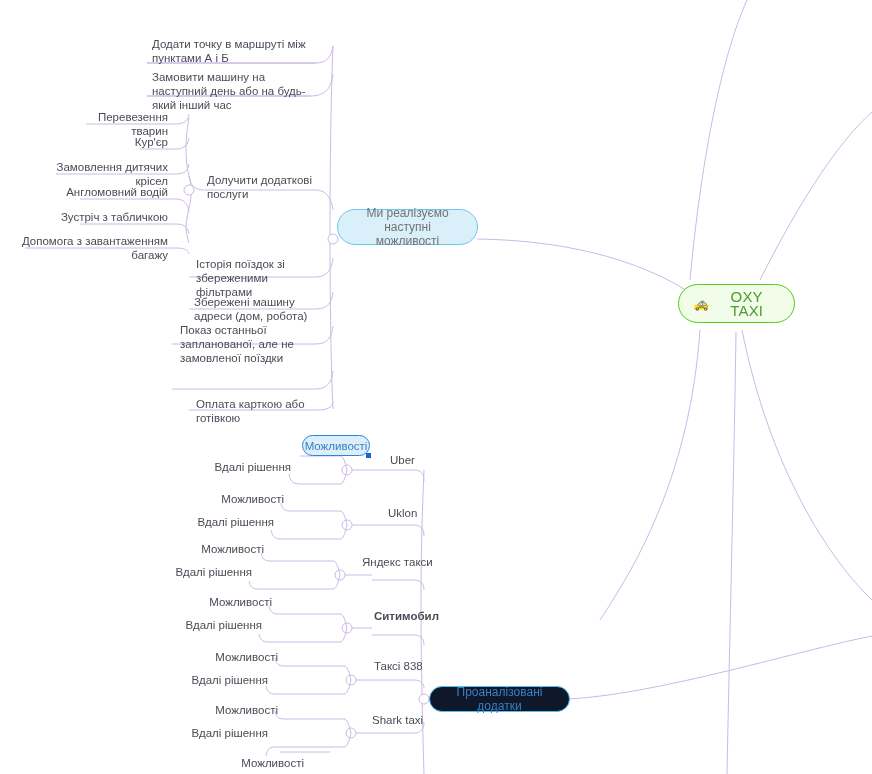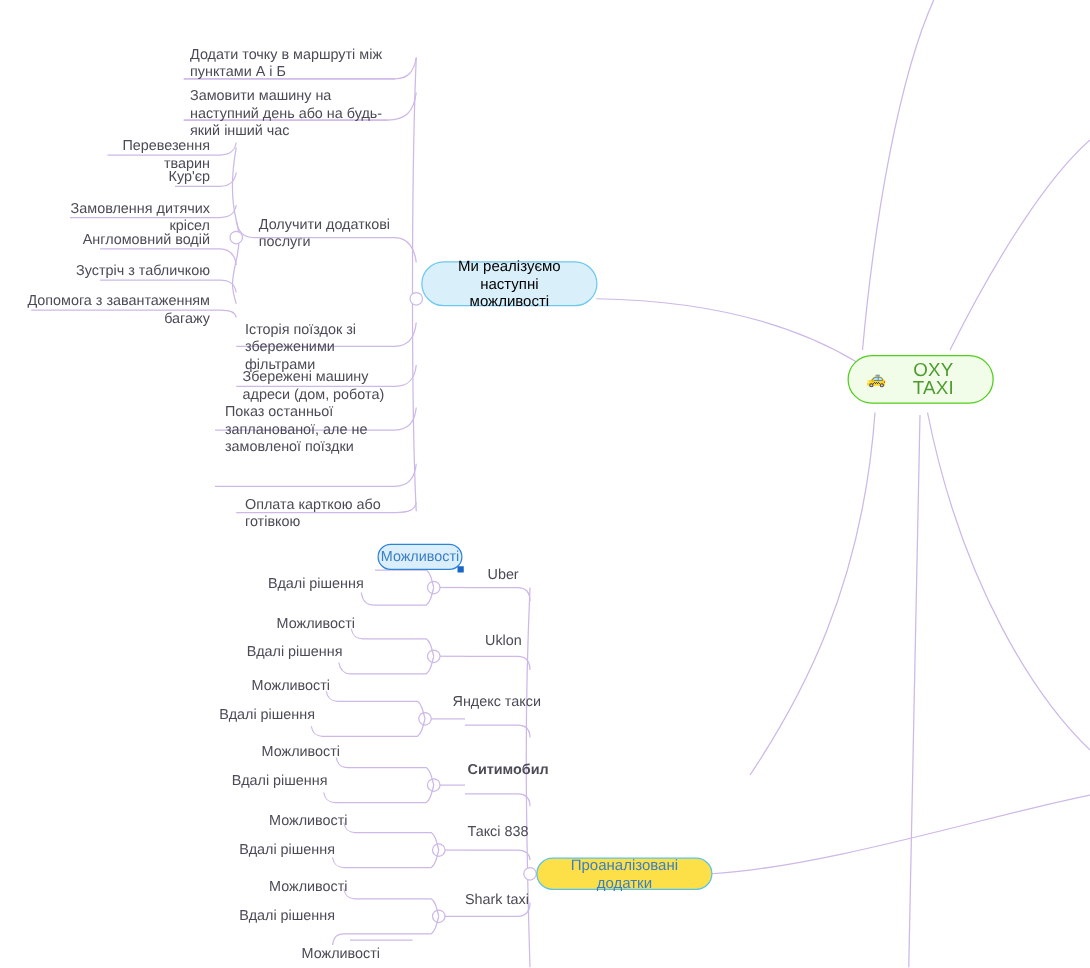--- a/index.html
+++ b/index.html
@@ -36,28 +36,28 @@
     position:absolute;
     box-sizing:border-box;
     border-radius:999px;
     display:flex;align-items:center;justify-content:center;
     text-align:center;
     padding:4px 14px;
     font-size:12px;
     line-height:14px;
   }
   .pill.blue{
-    background:#fde047;
+    background:#0f172a;
     border:1.4px solid #55c3ee;
     color:#3a7fc4;
   }
   .pill.blue-soft{
     background:#d9effa;
     border:1.2px solid #6ec8ee;
-    color:#000000;
+    color:#737373;
   }
   .pill.green{
     background:#f1fce9;
     border:1.6px solid #4fd01a;
     color:#4d9b2e;
     font-size:15px;
     letter-spacing:.2px;
   }
   .pill.selected{
     background:#dbeefb;

